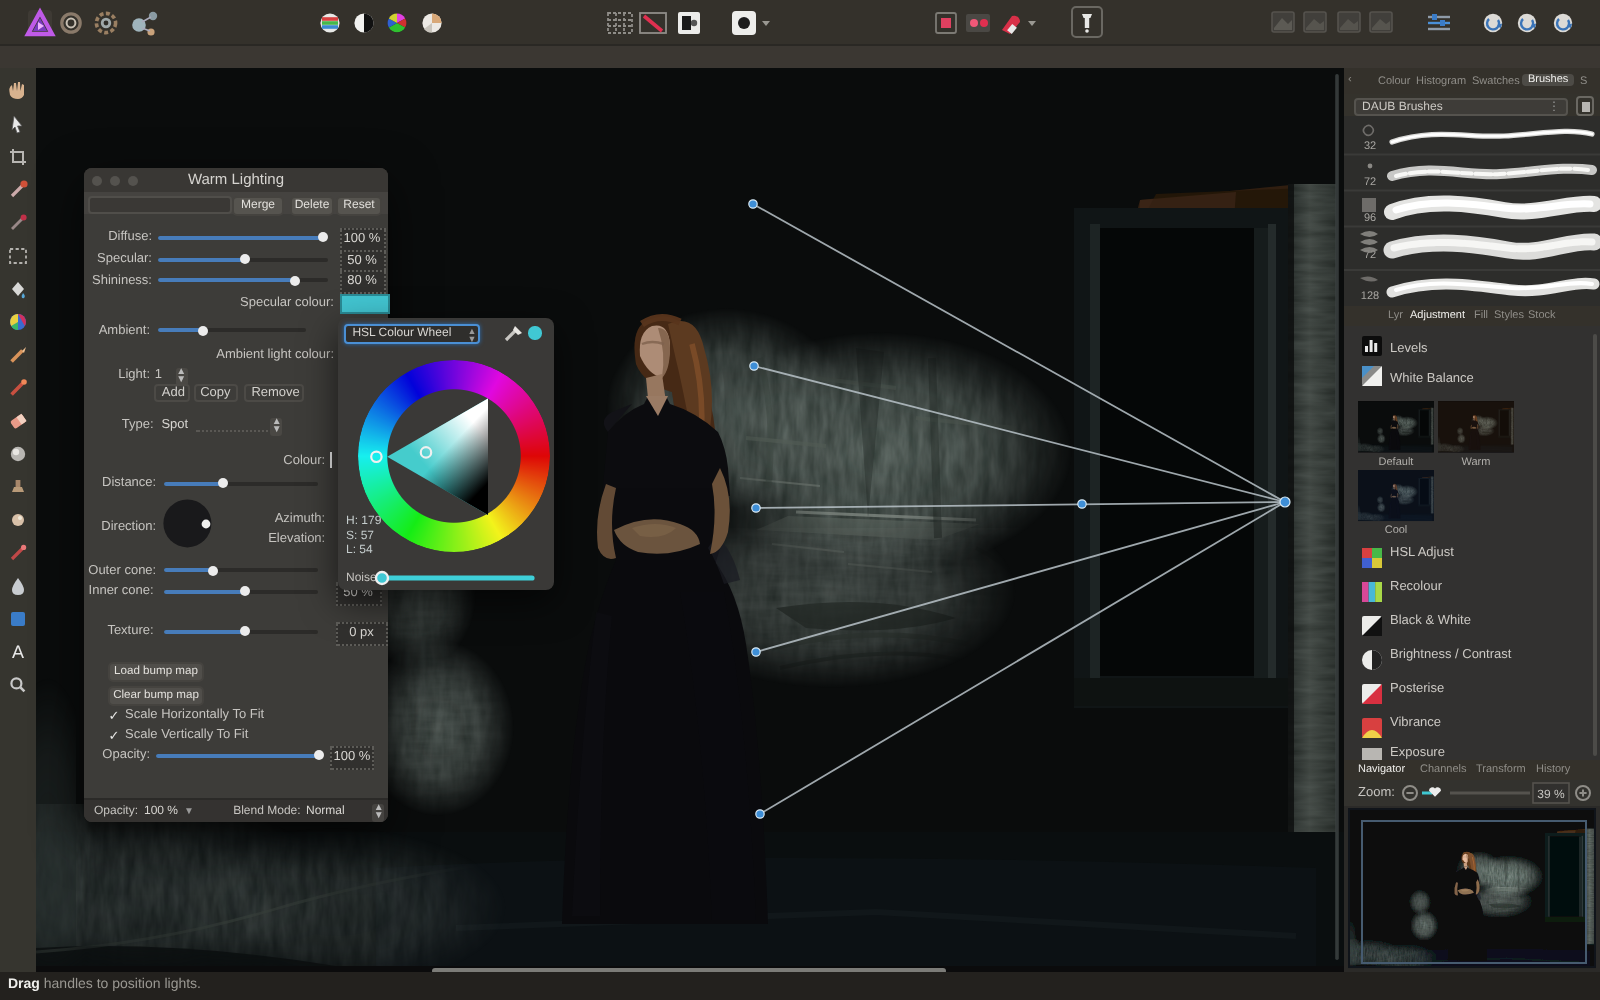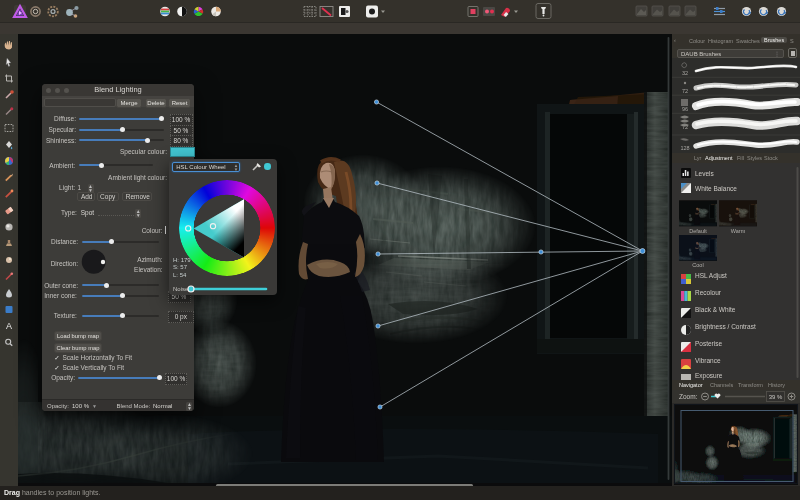--- a/index.html
+++ b/index.html
@@ -535,21 +535,21 @@
 <rect x="9" y="7.5" width="112" height="71" fill="none" stroke="#465b70" stroke-width="1"></rect>
 </svg>
 </div>
 <div class="abs" style="left:216px;top:484px;width:257px;height:3px;border-radius:1.5px;background:#7c7c78;"></div>
 <div class="abs" id="statusbar"><span style="margin-left:4px;color:#efefec;font-weight:bold;">Drag</span> handles to position lights.</div>
 <div class="abs" id="dialog">
 <div class="abs" style="left:0;top:0;width:152px;height:12px;background:#393734;border-radius:4px 4px 0 0;">
 <div class="abs" style="left:4px;top:3.5px;width:5px;height:5px;border-radius:50%;background:#54524e;"></div>
 <div class="abs" style="left:13px;top:3.5px;width:5px;height:5px;border-radius:50%;background:#54524e;"></div>
 <div class="abs" style="left:22px;top:3.5px;width:5px;height:5px;border-radius:50%;background:#54524e;"></div>
-<div style="text-align:center;font-size:7.5px;color:#d6d4d0;line-height:12px;">Blend Lighting</div>
+<div style="text-align:center;font-size:7.5px;color:#d6d4d0;line-height:12px;">Warm Lighting</div>
 </div>
 <div class="abs" style="left:0;top:12px;width:152px;height:11px;background:#454340;">
 <div class="abs" style="left:2px;top:1.5px;width:70px;height:7.5px;background:#3937344;border:1px solid #504e4a;border-radius:2px;background:#3a3835;"></div>
 <div class="btn" style="left:74px;top:1.5px;width:24px;height:8px;line-height:8px;">Merge</div>
 <div class="btn" style="left:103px;top:1.5px;width:20px;height:8px;line-height:8px;">Delete</div>
 <div class="btn" style="left:126px;top:1.5px;width:21px;height:8px;line-height:8px;">Reset</div>
 </div>
 
 <div class="rlbl" style="right:118px;top:31px;">Diffuse:</div>
 <div class="track" style="left:37px;top:33.6px;width:85px;"></div>

